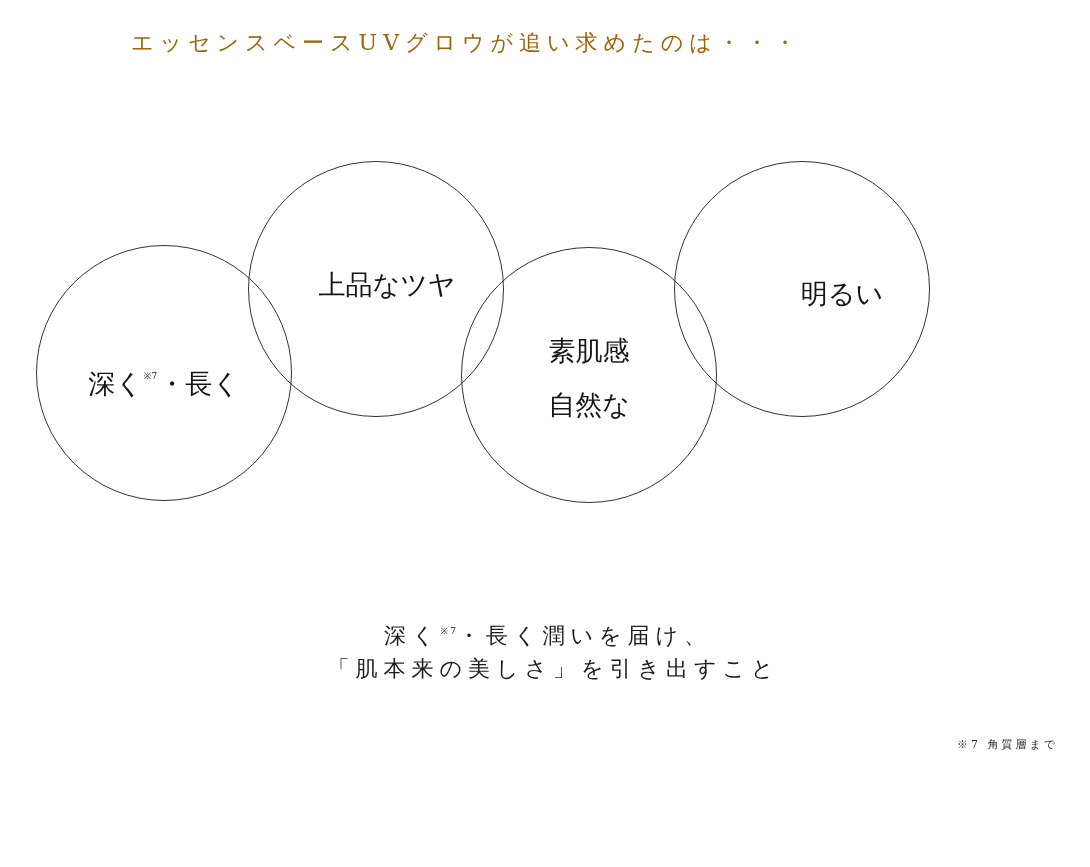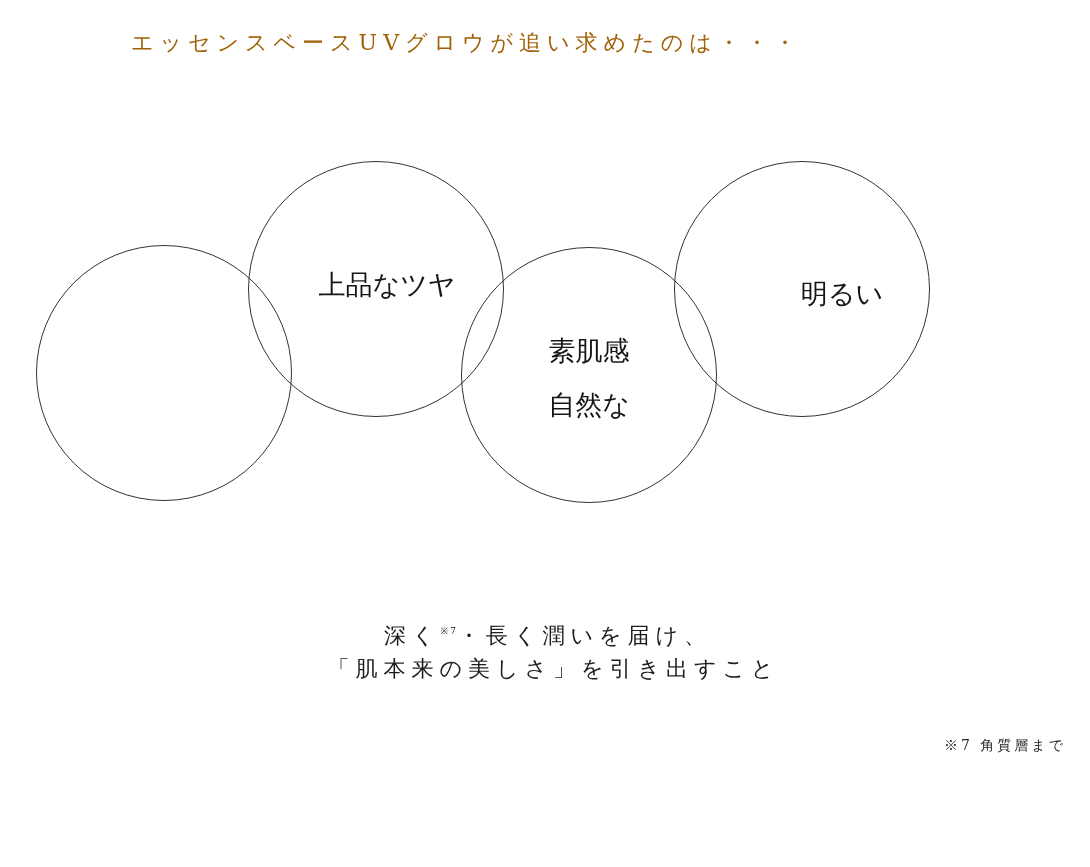--- a/index.html
+++ b/index.html
@@ -68,42 +68,43 @@
     }
     .tagline .line1 { padding-left: 6px; }
     .tagline .line2 { padding-left: 17px; }
     .tagline sup {
       font-size: 9px;
       vertical-align: 9px;
       letter-spacing: 2px;
     }
     .footnote {
       position: absolute;
-      right: 24px;
+      right: 32px;
       top: 737px;
-      font-size: 14px;
+      font-size: 11px;
       letter-spacing: 3px;
       color: #2a2a2a;
       white-space: nowrap;
       margin-left: 24px;
     }
   </style>
 </head>
 <body>
 
 <div class="heading">エッセンスベースUVグロウが追い求めたのは・・・</div>
 
 <div class="diagram">
 
   <div class="circle" style="left:36px; top:245px;"></div>
   <div class="circle" style="left:248px; top:161px;"></div>
   <div class="circle" style="left:461px; top:247px;"></div>
   <div class="circle" style="left:674px; top:161px;"></div>
 
   <div class="label" style="left:164px; top:380px;">
+    <div><span>深く</span><sup>※7</sup><span>・長く</span></div>
   </div>
 
   <div class="label" style="left:376px; top:285px;margin-left:11px;">
     <div>上品なツヤ</div>
   </div>
 
   <div class="label" style="left:589px; top:378px;">
     <div>素肌感</div>
     <div>自然な</div>
   </div>

